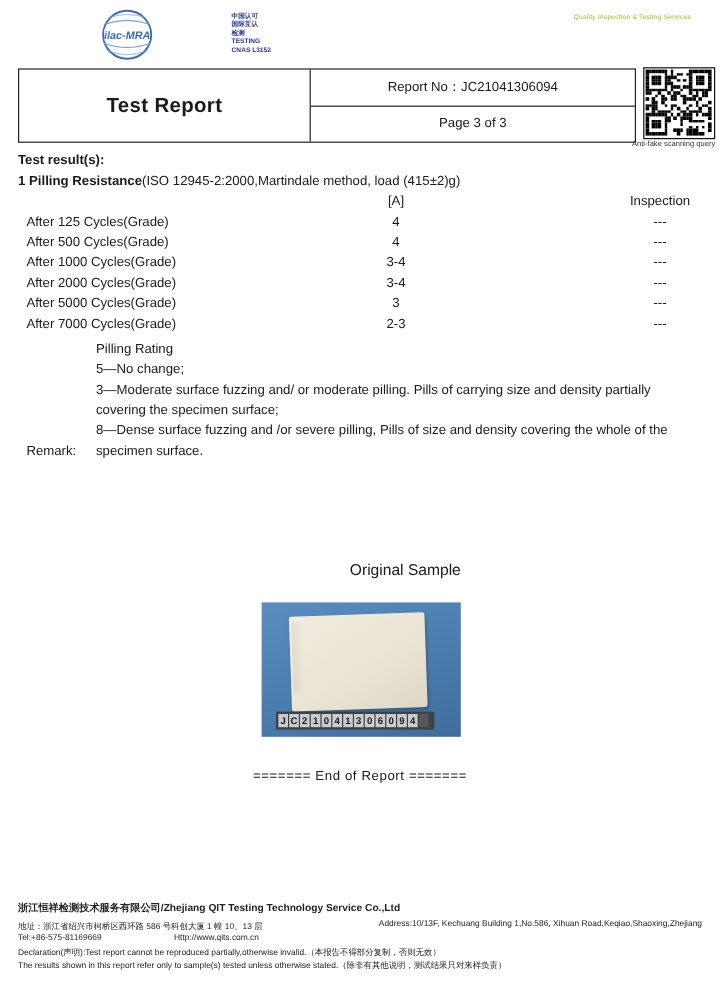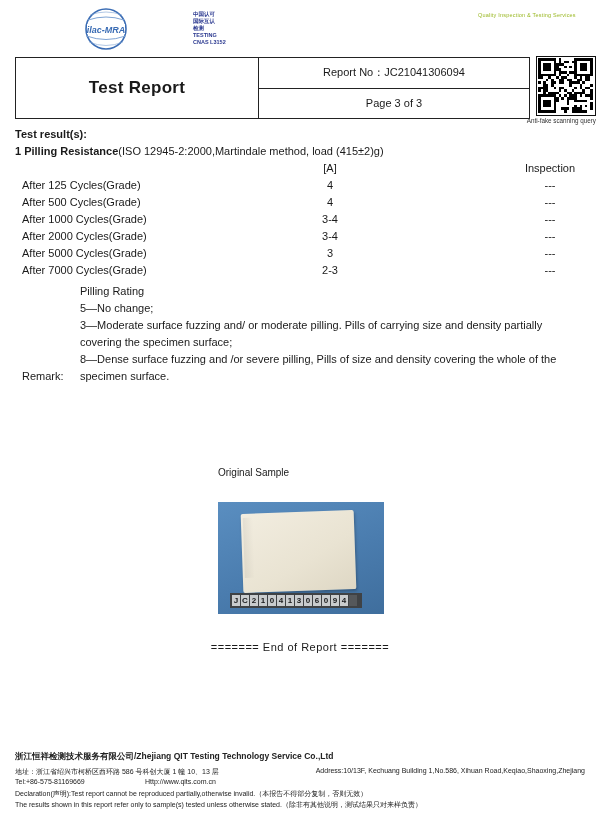--- a/index.html
+++ b/index.html
@@ -44,21 +44,21 @@
   .rrow{position:relative;height:17px;font-size:11px;}
   .rrow .lbl{position:absolute;left:7px;white-space:nowrap;}
 
   
   .remark{left:22px;top:283px;width:563px;display:flex;font-size:11px;line-height:17px;align-items:flex-end;}
   .remark-label{width:58px;flex:none;}
   .remark-body{width:505px;}
   .remark-line{margin:0;}
 
   
-  .sample-caption{left:218px;top:467px;width:166px;text-align:left;font-size:10px;}
+  .sample-caption{left:218px;top:467px;width:166px;text-align:right;font-size:13px;}
   .photo{left:218px;top:502px;width:166px;height:112px;background:linear-gradient(160deg,#5a8ec0 0%,#4a7cae 55%,#3f6e9d 100%);}
   .fabric{position:absolute;left:24px;top:10px;width:113px;height:79px;background:linear-gradient(150deg,#f2ede0 0%,#e9e3d2 60%,#ded7c4 100%);transform:rotate(-2deg);border-radius:2px;box-shadow:1px 2px 3px rgba(0,0,0,0.25);}
   .fabric:before{content:"";position:absolute;left:2px;top:4px;width:10px;height:60px;background:linear-gradient(90deg,rgba(0,0,0,0.06),transparent);}
   .plate{position:absolute;left:12px;top:91px;width:132px;height:15px;background:#3f4245;display:flex;align-items:center;gap:1px;padding:0 2px;box-sizing:border-box;}
   .tile{width:8px;height:11px;background:#c9ccce;color:#17181a;font-size:8px;font-weight:bold;line-height:11px;text-align:center;flex:none;}
   .tile:empty{background:#55585b;}
 
   .end-line{left:15px;top:641px;width:570px;text-align:center;font-size:11px;letter-spacing:0.5px;}
 
   

